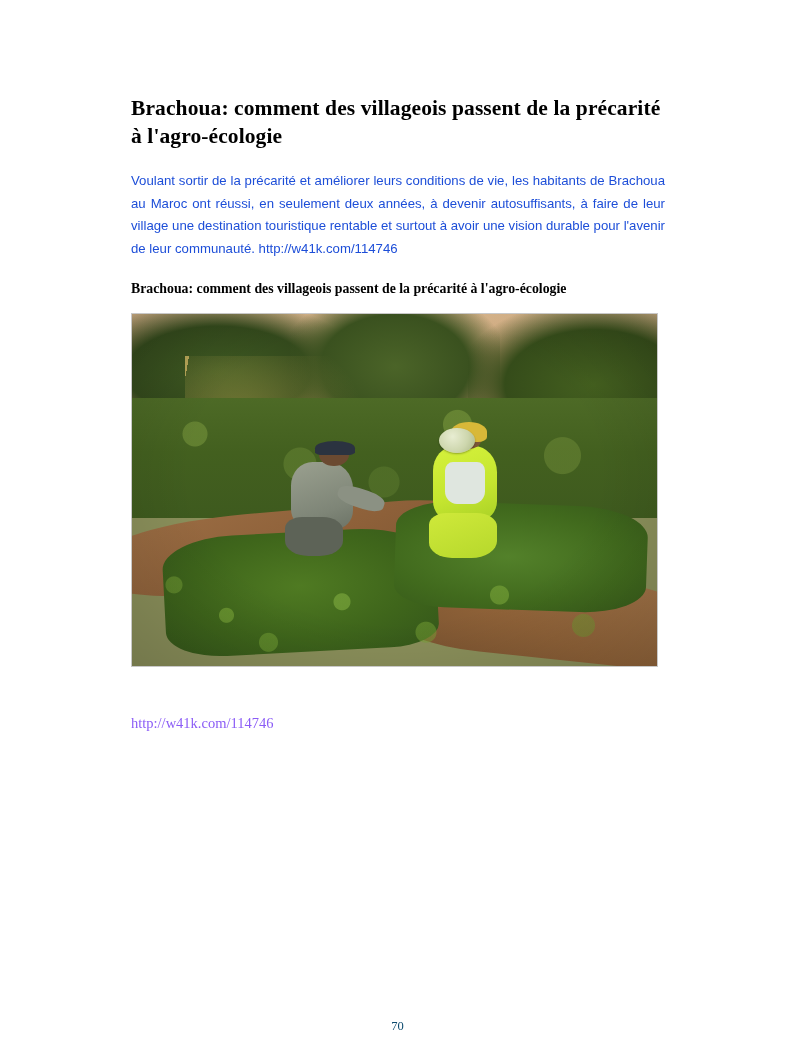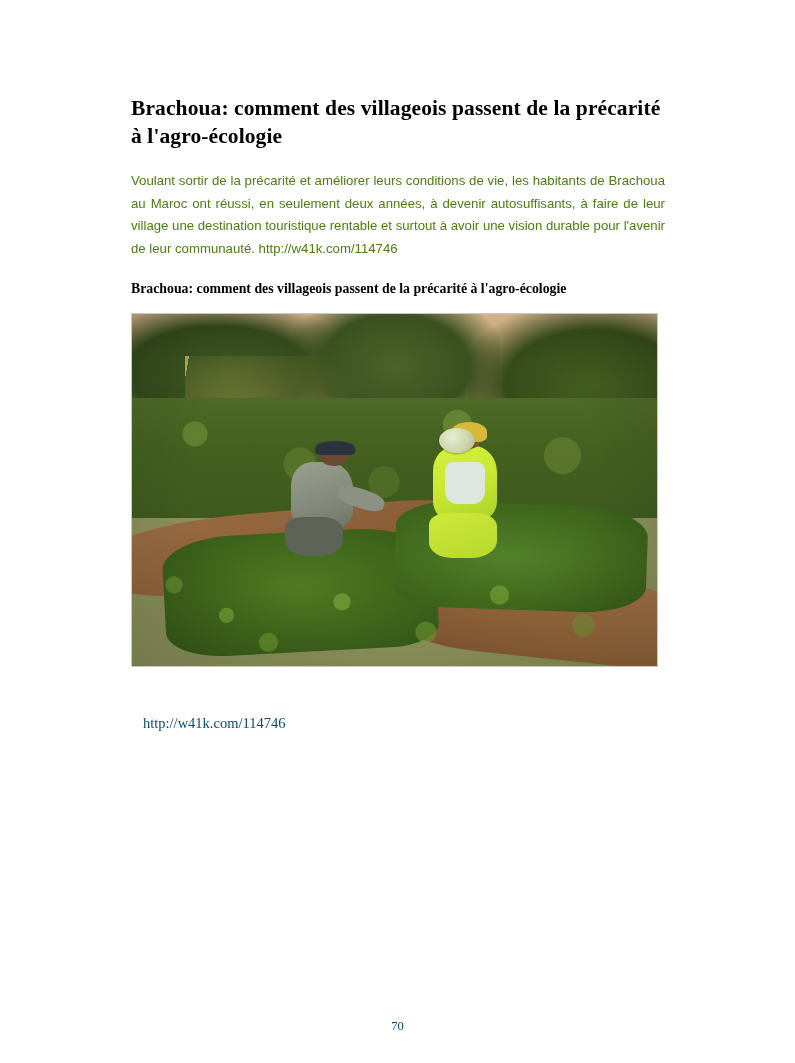--- a/index.html
+++ b/index.html
@@ -28,21 +28,21 @@
     font-size: 21.5px;
     line-height: 28px;
     color: #000000;
     letter-spacing: 0.1px;
     margin: 0 0 20px 0;
   }
   .doc-paragraph {
     font-family: "Liberation Sans", sans-serif;
     font-size: 13.2px;
     line-height: 22.5px;
-    color: #4d7c0f;
+    color: #1d4ed8;
     text-align: justify;
     margin: 0 0 19px 0;
   }
   .doc-caption {
     font-family: "Liberation Serif", serif;
     font-weight: bold;
     font-size: 13.8px;
     line-height: 20px;
     color: #000000;
     margin: 0 0 14px 0;
@@ -204,22 +204,22 @@
     box-shadow: 0 1px 2px rgba(0,0,0,0.3);
   }
   .vignette {
     position: absolute; inset: 0;
     background: radial-gradient(ellipse at 50% 45%, rgba(0,0,0,0) 55%, rgba(0,0,0,0.16) 100%);
   }
   .doc-link {
     font-family: "Liberation Serif", serif;
     font-size: 14.5px;
     line-height: 20px;
-    color: #0c4a6e;
-    margin: 46px 0 0 12px;
+    color: #8b5cf6;
+    margin: 46px 0 0 0;
   }
   .page-number {
     position: absolute;
     left: 0; right: 0;
     top: 1019px;
     text-align: center;
     font-family: "Liberation Serif", serif;
     font-size: 12.5px;
     color: #0c4a6e;
   }

